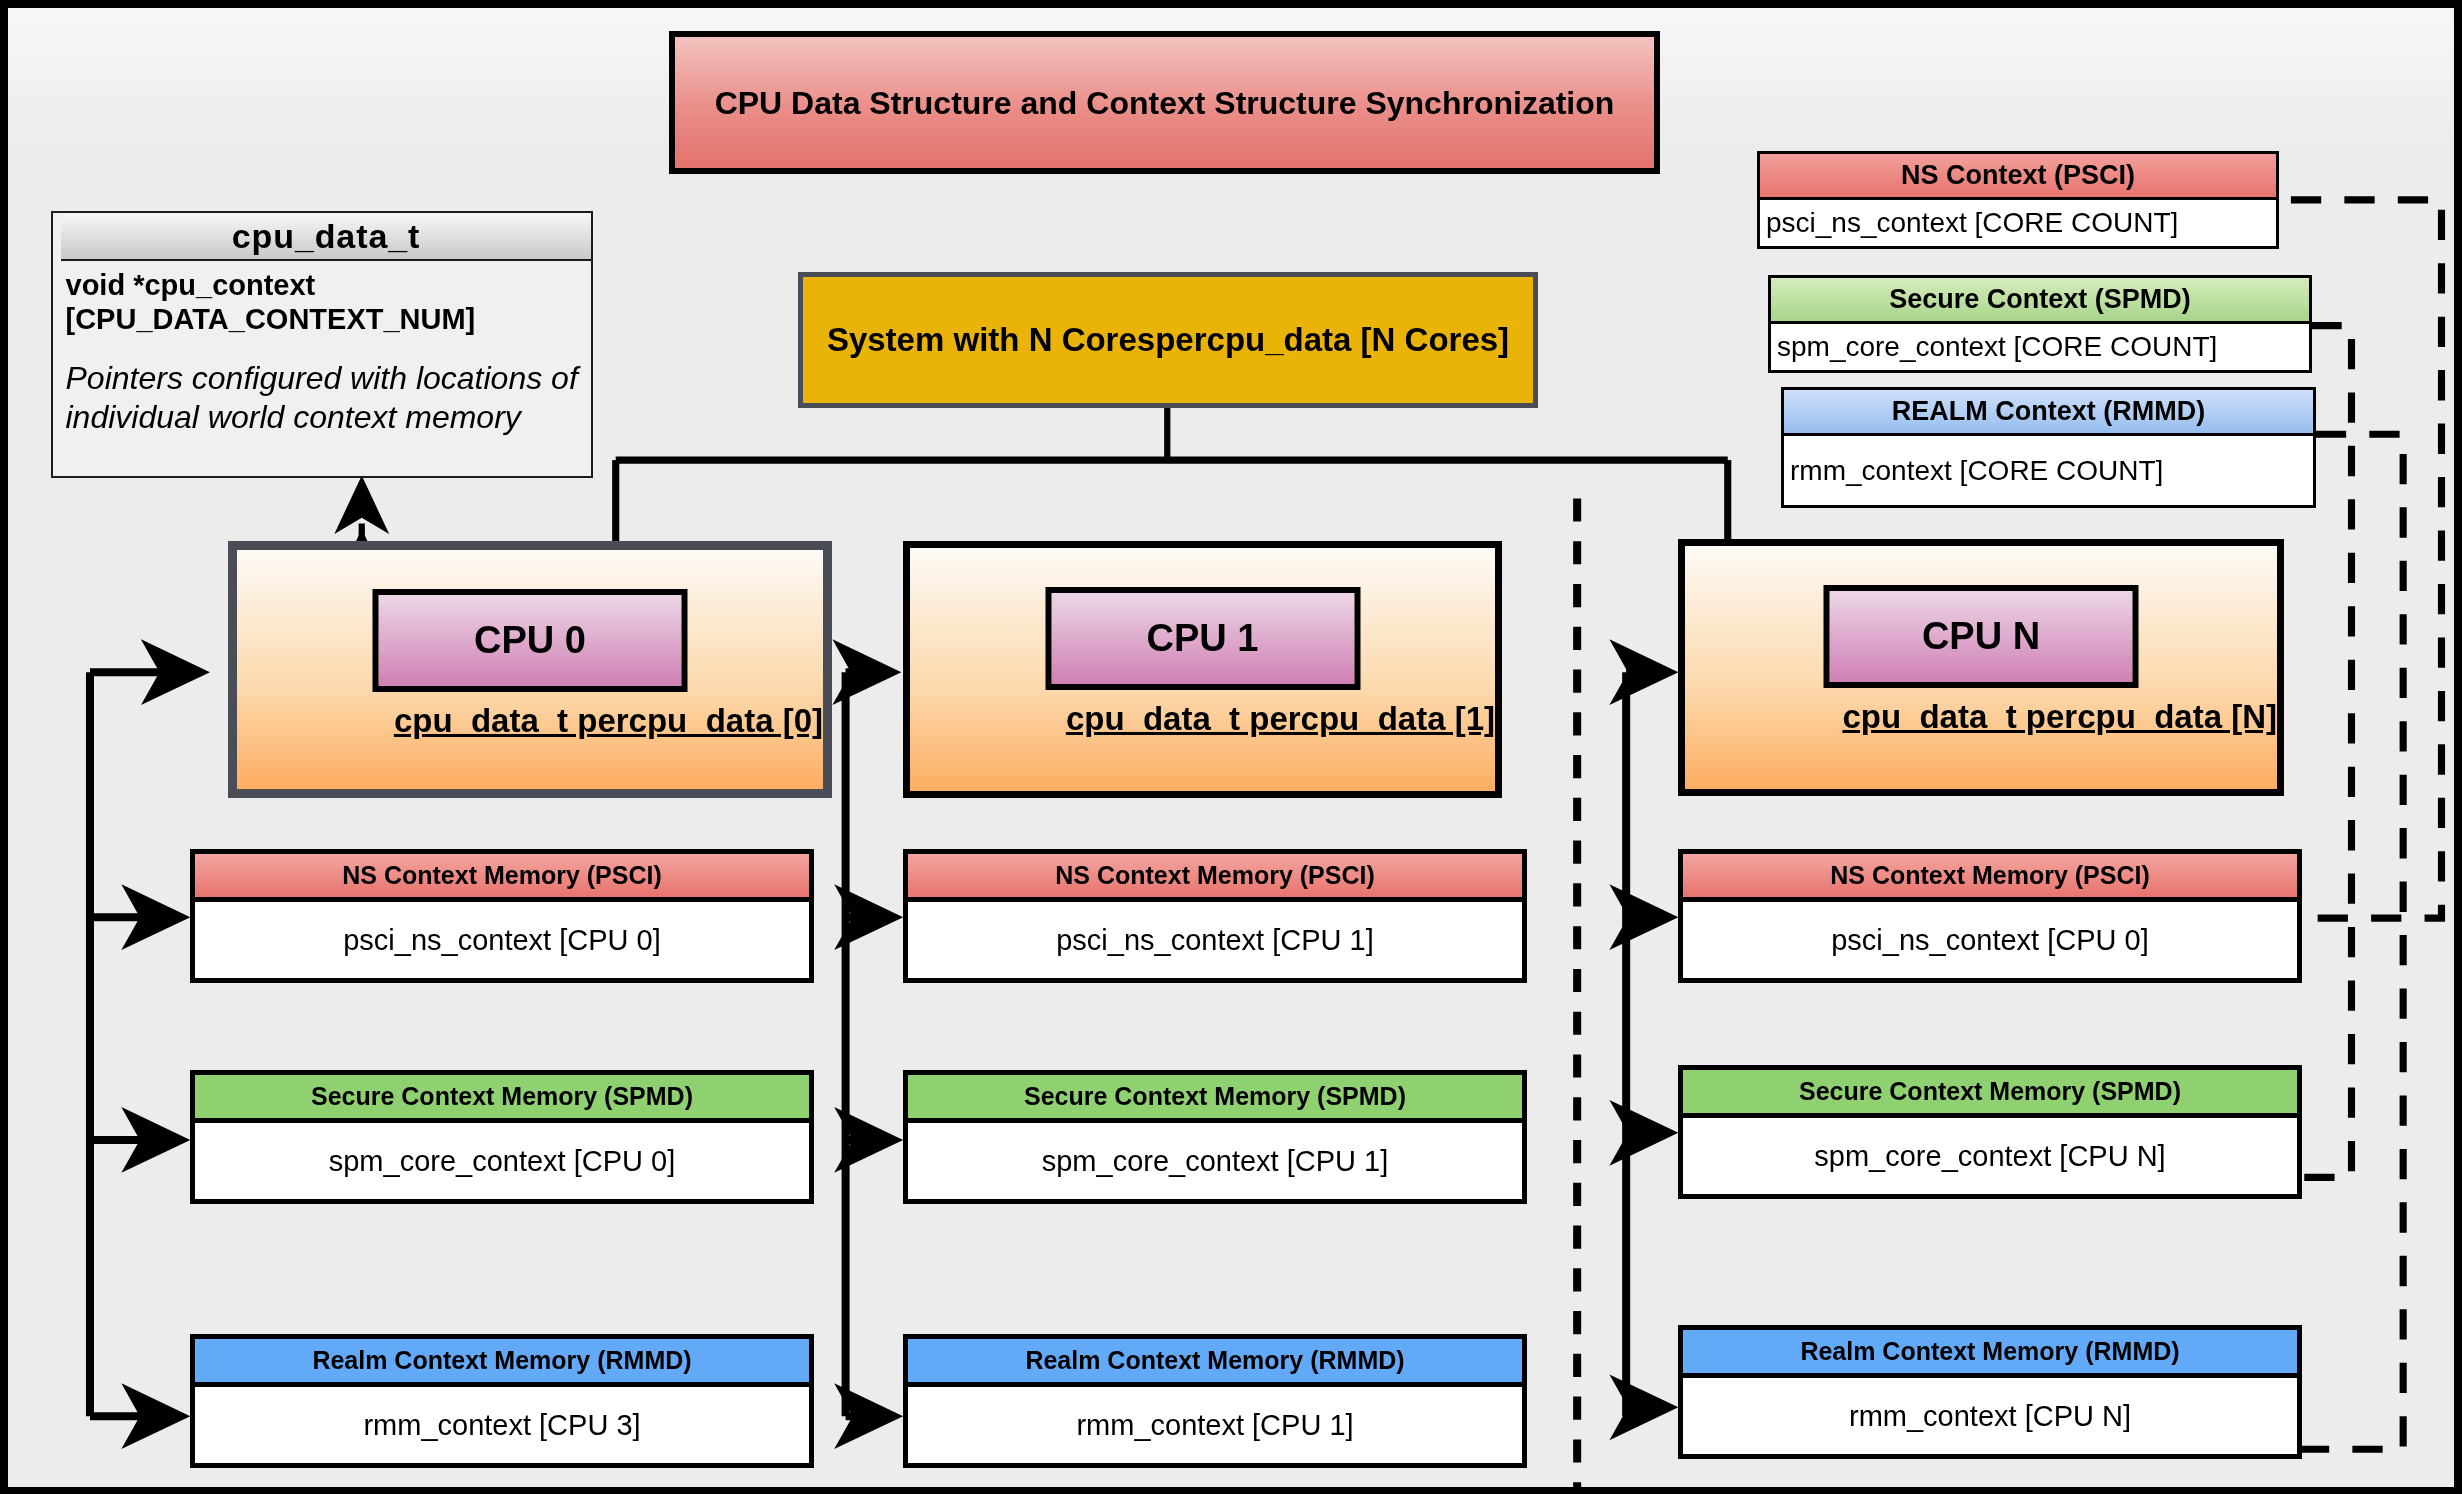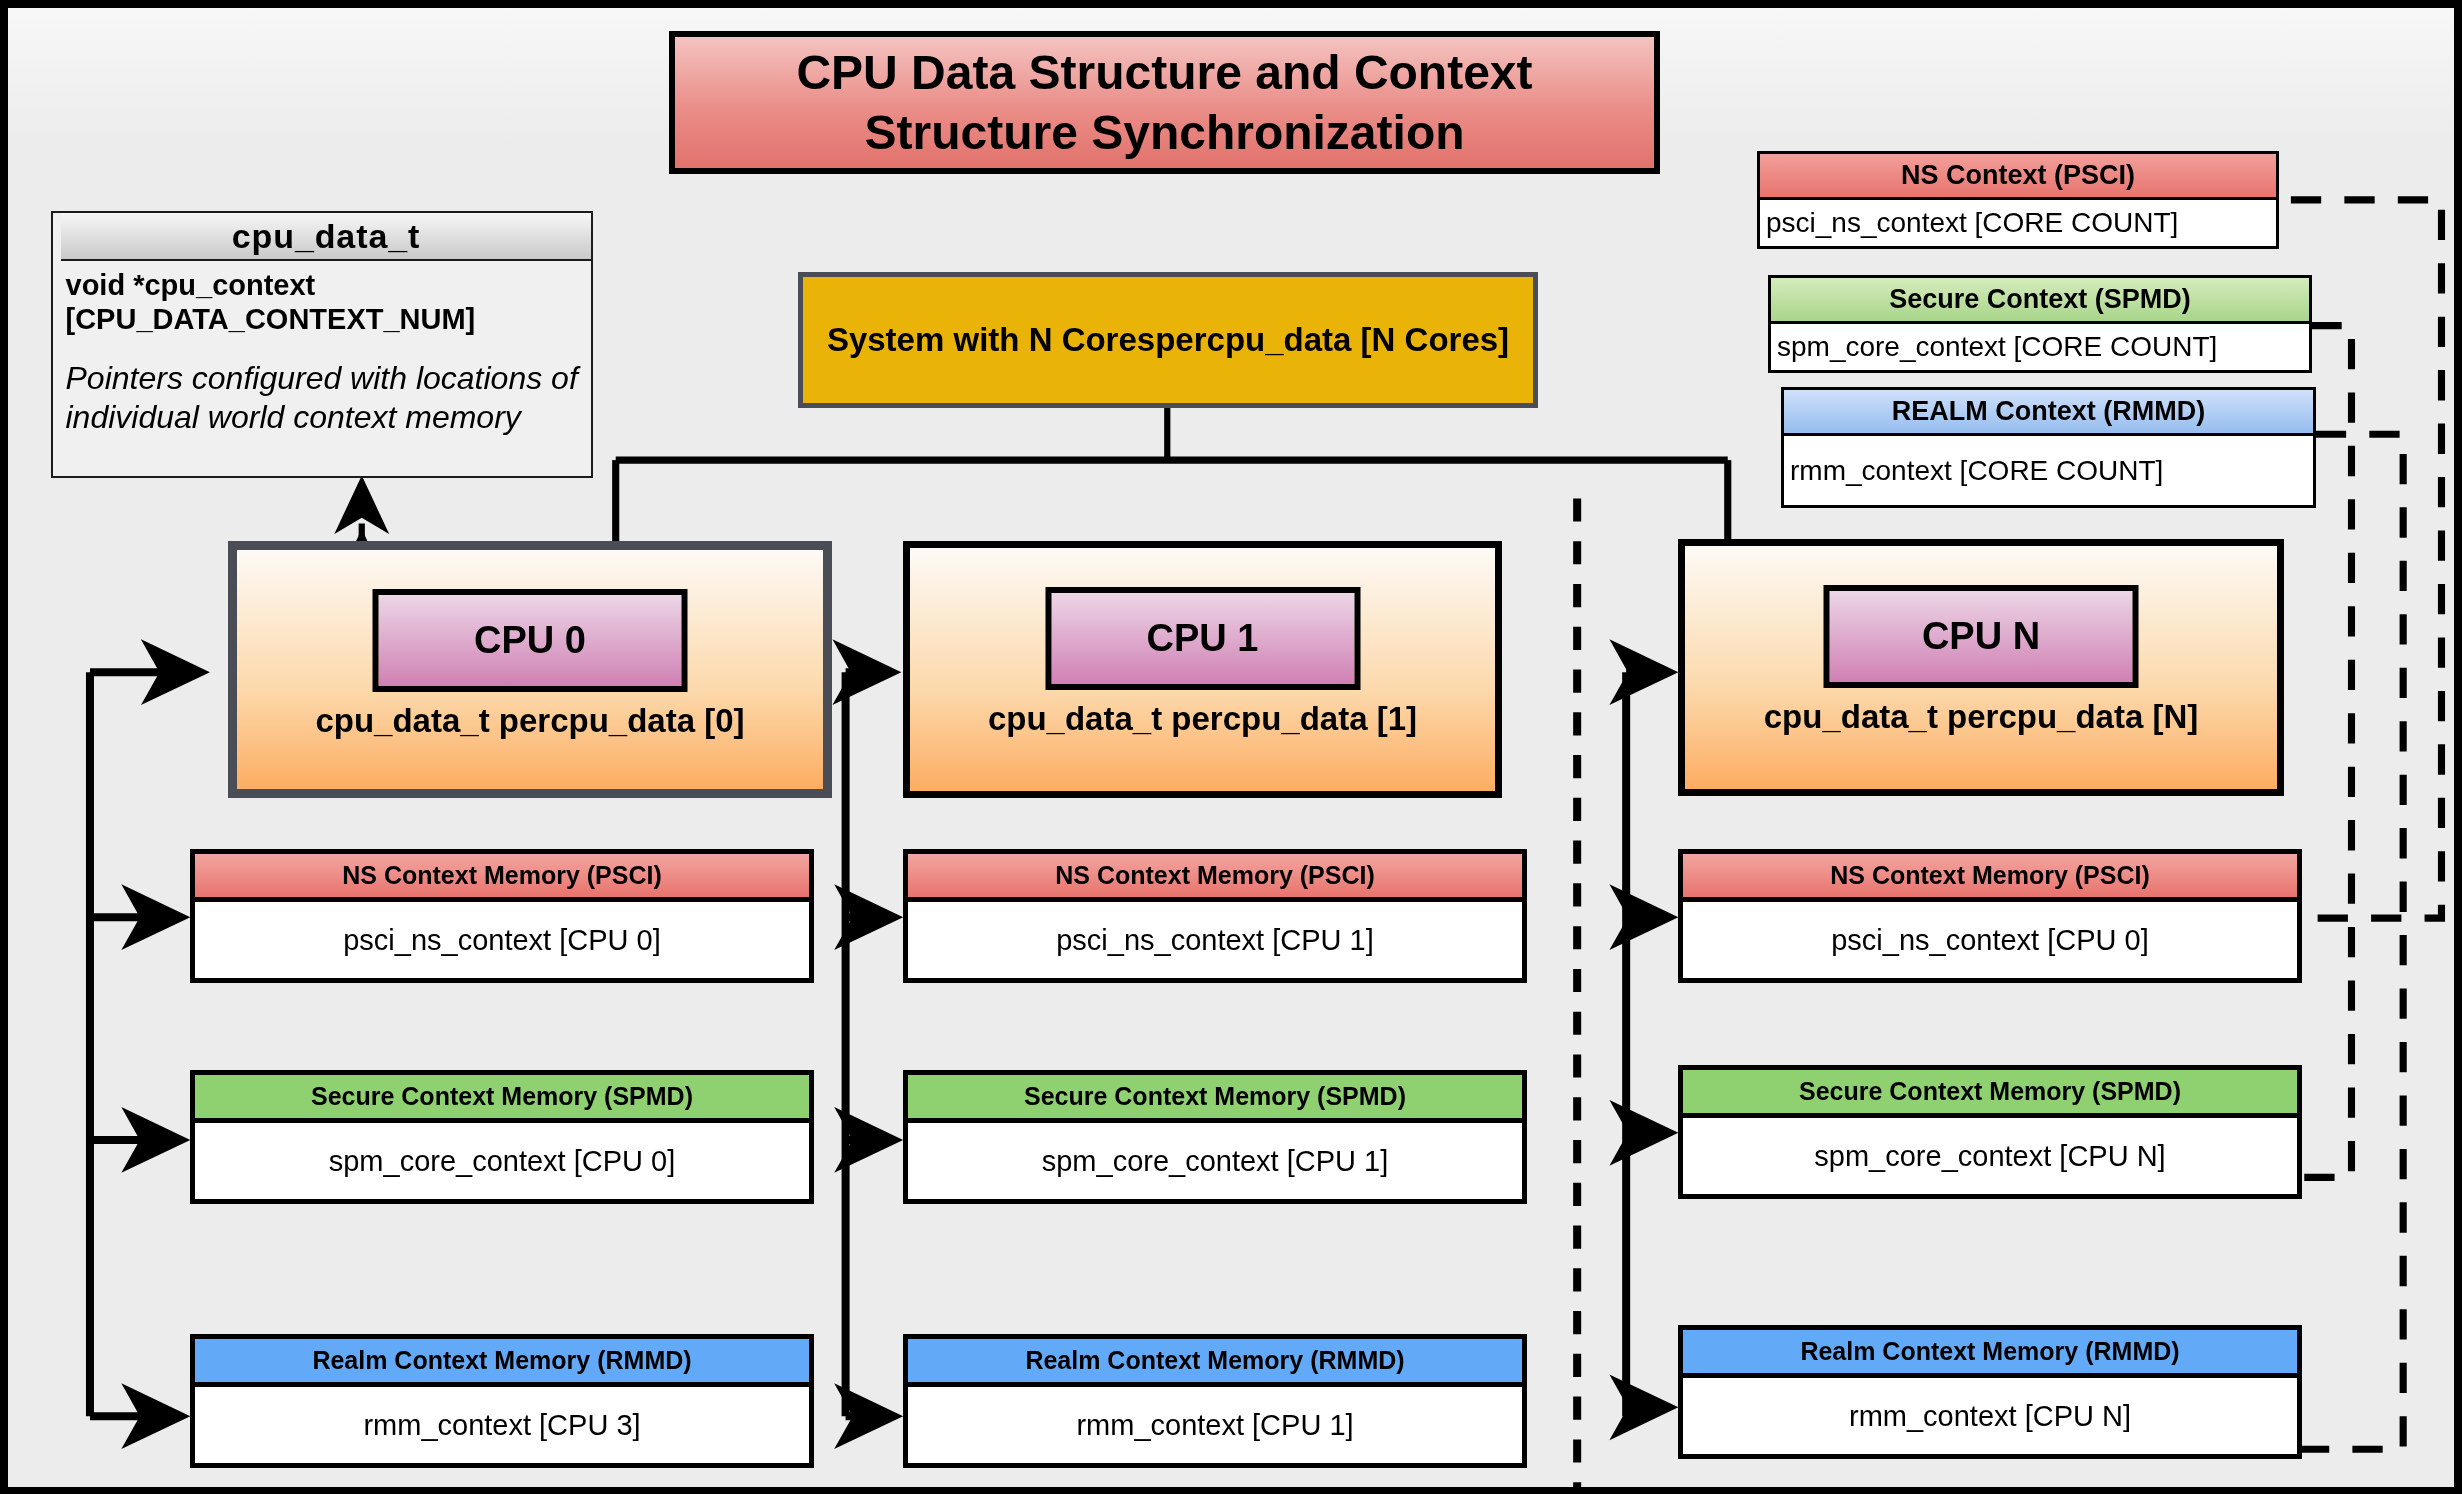--- a/index.html
+++ b/index.html
@@ -18,21 +18,21 @@
     background:linear-gradient(#f7f7f7,#ececec);pointer-events:none;}
 
   .box{position:absolute;box-sizing:border-box;}
 
   
   .title{
     left:661px;top:23px;width:991px;height:143px;
     border:6.2px solid #000;
     background:linear-gradient(180deg,#f4c3c0 0%,#ea8d88 55%,#e2726c 100%);
     display:flex;align-items:center;justify-content:center;text-align:center;
-    font-size:48px;font-weight:bold;color:#000;line-height:1.25;padding:0 16px;
+    font-size:32px;font-weight:bold;color:#000;line-height:1.25;padding:0 16px;
   }
 
   
   .cds{left:43px;top:203px;width:542px;height:267px;border:2.7px solid #1c1c1c;background:#f0f0f0;}
   .cds-head{position:absolute;left:8px;top:0;right:0;height:46px;
     border-bottom:2.7px solid #1c1c1c;
     background:linear-gradient(180deg,#f7f7f7,#c9c9c9);
     display:flex;align-items:center;justify-content:center;
     font-size:34px;font-weight:bold;letter-spacing:0.9px;}
   .cds-body{position:absolute;left:0;top:46px;right:0;bottom:0;padding:9px 12.5px 0 12.5px;}
@@ -60,22 +60,22 @@
 
   
   .cpubox{border:7.1px solid #000;
     background:linear-gradient(180deg,#fdfaf6 0%,#fcd9ac 58%,#fcad62 100%);}
   .cpubox.thick{border:9.8px solid #4a4d55;}
   .cpu-chip{position:absolute;left:50%;transform:translateX(-50%);top:39px;
     width:303px;height:91px;border:6.2px solid #000;
     background:linear-gradient(180deg,#ecd6e6,#d080b4);
     display:flex;align-items:center;justify-content:center;
     font-size:38px;font-weight:bold;}
-  .cpu-label{position:absolute;left:0;right:0;top:152px;text-align:center;
-    font-size:33px;font-weight:bold;}
+  .cpu-label{position:absolute;left:0;right:0;top:152px;text-align:right;
+    font-size:33px;font-weight:bold;text-decoration:underline;}
 
   .cpu0{left:203px;top:533px;width:604px;height:257px;margin-left:17px;}
   .cpu1{left:895px;top:533px;width:599px;height:257px;}
   .cpun{left:1670px;top:531px;width:606px;height:257px;}
 
   
   .ctx{border:5.3px solid #000;background:#fff;}
   .ctx-head{height:43px;border-bottom:5.3px solid #000;
     display:flex;align-items:center;justify-content:center;
     font-size:25px;font-weight:bold;}

